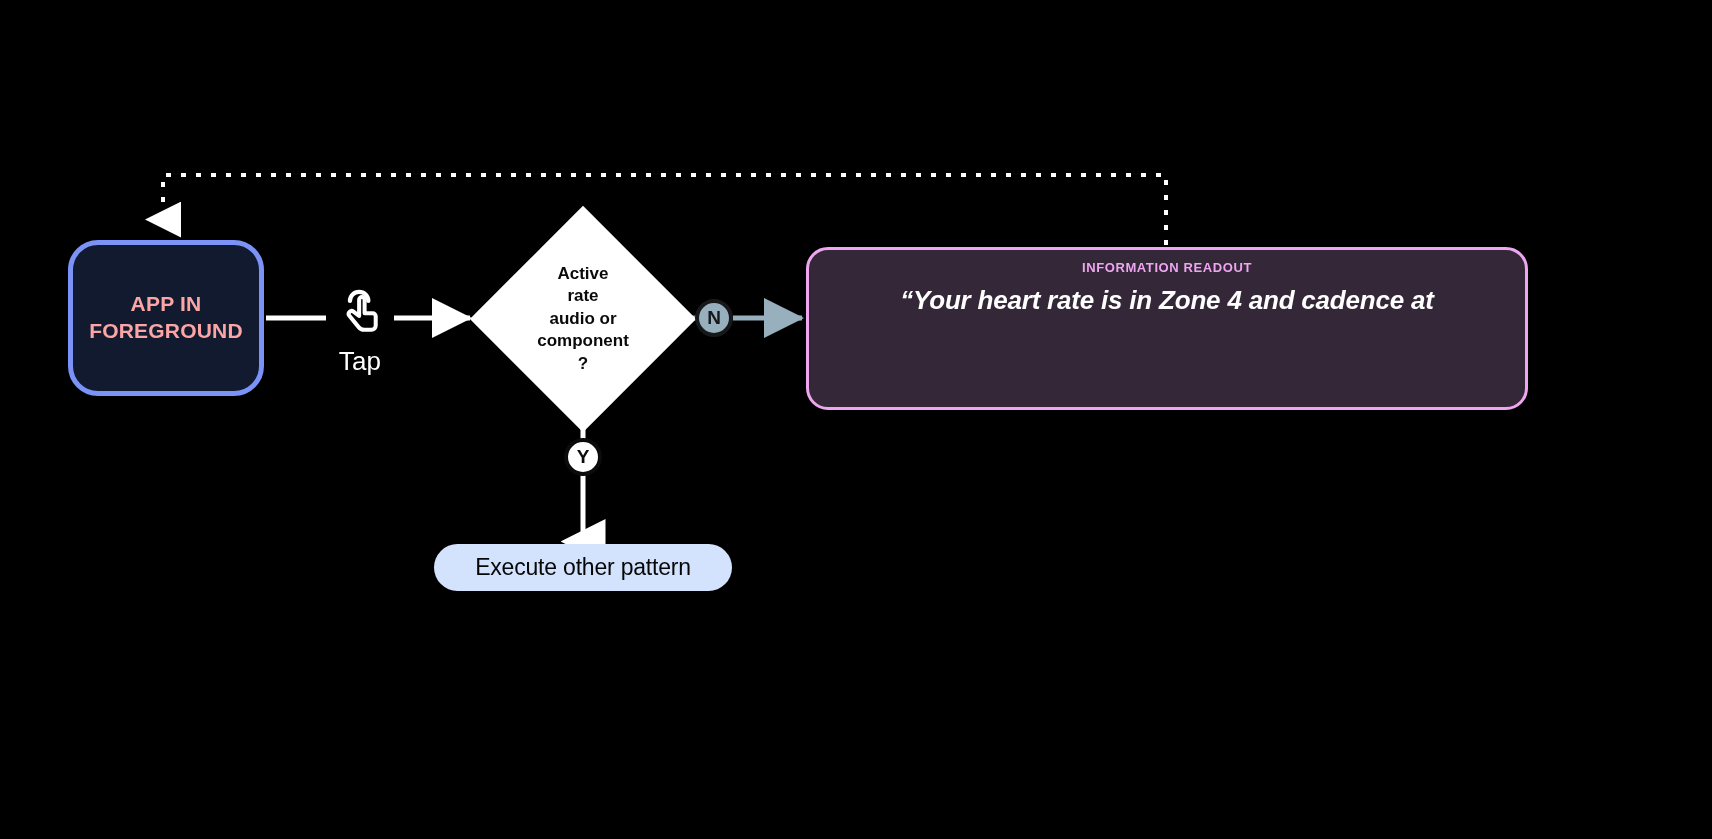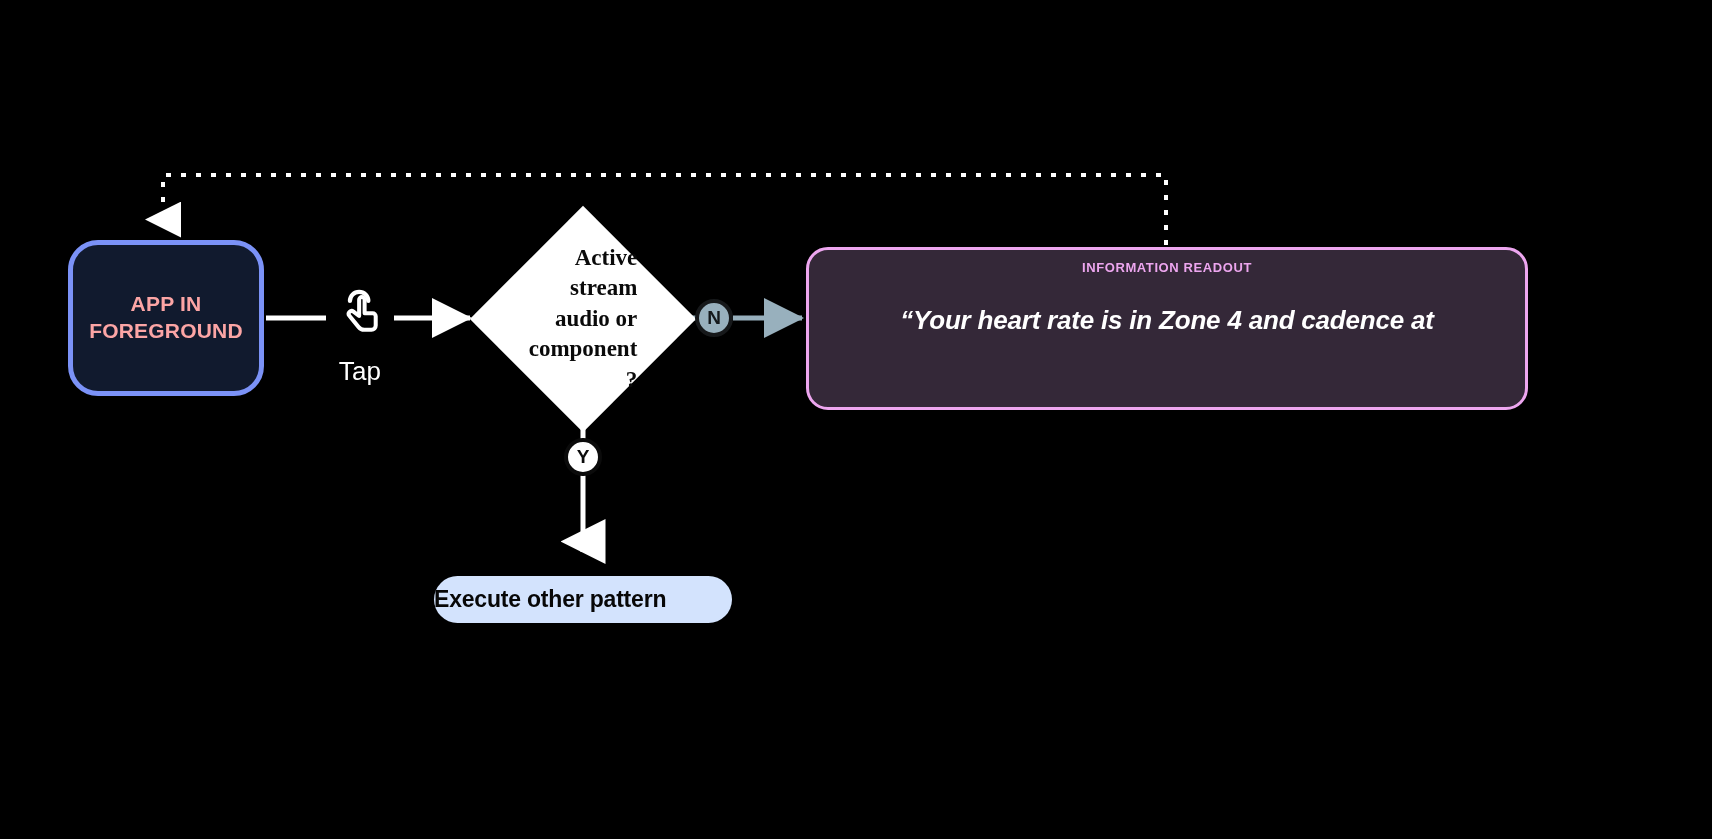--- a/index.html
+++ b/index.html
@@ -76,21 +76,21 @@
   }
   .tap-icon {
     width: 46px;
     height: 48px;
     margin: 0 auto;
     display: block;
   }
   .tap-label {
     color: #ffffff;
     font-size: 26px;
-    margin-top: 20px;
+    margin-top: 10px;
     letter-spacing: 0.2px;
   }
 
   
   .diamond-wrap {
     position: absolute;
     left: 470px;
     top: 206px;
     width: 226px;
     height: 226px;
@@ -107,25 +107,24 @@
   .diamond-text {
     position: absolute;
     left: 0;
     top: 0;
     width: 226px;
     height: 226px;
     display: flex;
     align-items: center;
     justify-content: center;
     color: #0a0a0a;
-    font-size: 23px;
+    font-size: 17px;
     font-weight: bold;
     line-height: 1.32;
-    text-align: right;
-    font-family: Liberation Serif, serif;
+    text-align: center;
   }
 
   
   .badge {
     position: absolute;
     width: 38px;
     height: 38px;
     border-radius: 50%;
     display: flex;
     align-items: center;
@@ -171,40 +170,40 @@
     font-weight: bold;
     letter-spacing: 0.6px;
   }
   .readout-quote {
     color: #ffffff;
     font-size: 26px;
     font-weight: bold;
     font-style: italic;
     line-height: 1.38;
     text-align: center;
-    margin-top: 28px;
+    margin-top: 8px;
     max-width: 610px;
     letter-spacing: -0.2px;
   }
 
   
   .pill {
     position: absolute;
     left: 434px;
-    top: 576px;
+    top: 544px;
     width: 298px;
     height: 47px;
     border-radius: 24px;
     background: #d3e3fd;
     display: flex;
     align-items: center;
-    justify-content: flex-start;
+    justify-content: center;
     color: #070707;
     font-size: 23px;
-    font-weight: bold;
+    font-weight: normal;
     letter-spacing: -0.2px;
     box-sizing: border-box;
   }
 </style>
 </head>
 <body>
 
 <div id="canvas">
 
   <svg class="wires" viewBox="0 0 1712 839">
@@ -254,21 +253,21 @@
                A2.85,2.85 0 0 0 23.1,12.2 Z" fill="none" stroke="#ffffff" stroke-width="4.2" stroke-linejoin="round" stroke-linecap="round"></path>
     </svg>
     <div class="tap-label">Tap</div>
   </div>
 
   <div class="diamond-wrap">
     <div class="diamond-shape"></div>
     <div class="diamond-text">
       <div>
         <span>Active</span><br>
-        <span>stream</span><br>
+        <span>rate</span><br>
         <span>audio or</span><br>
         <span>component</span><br>
         <span>?</span>
       </div>
     </div>
   </div>
 
   <div class="badge badge-n">
     <span>N</span>
   </div>

